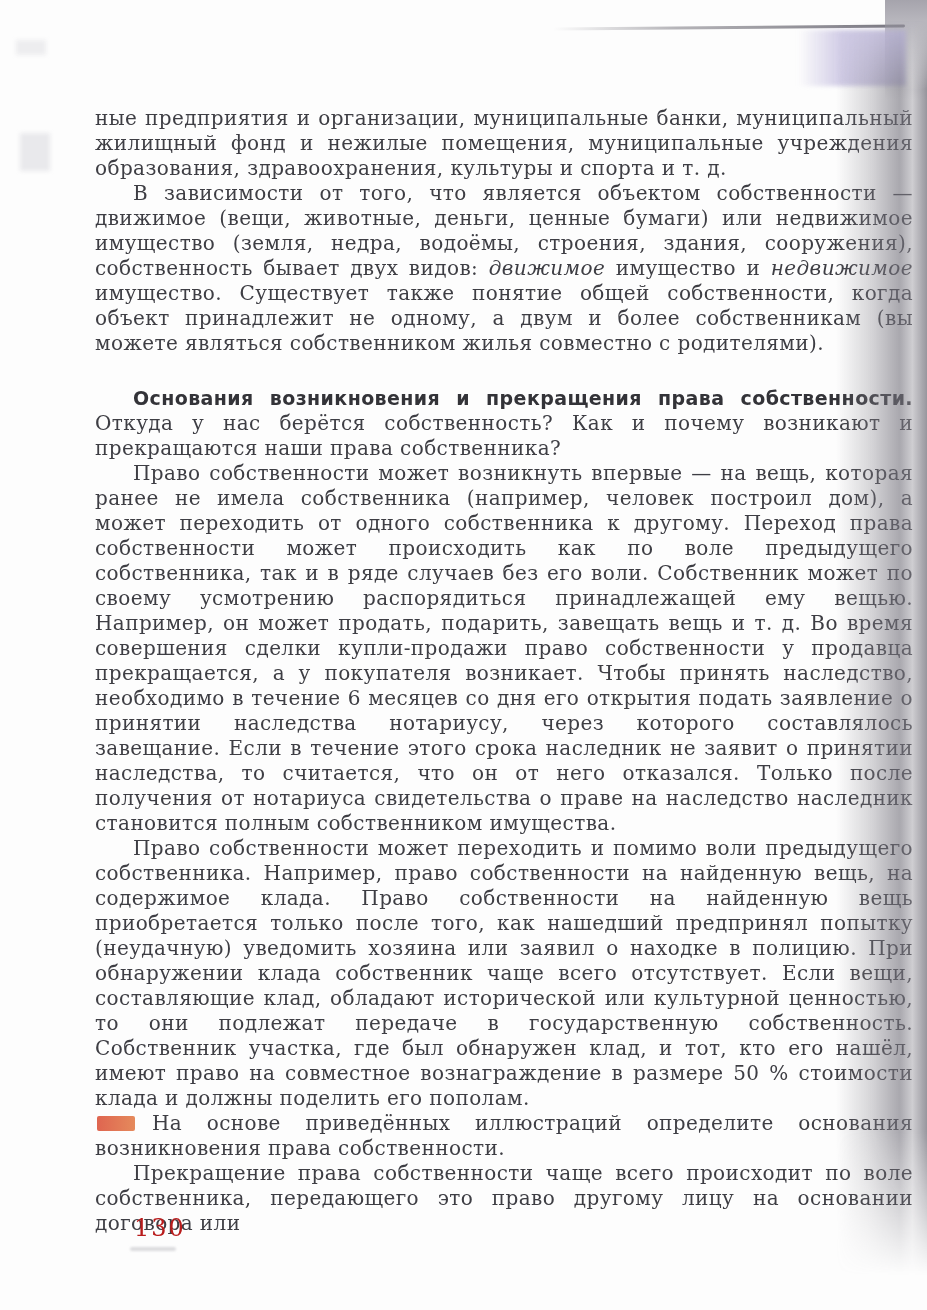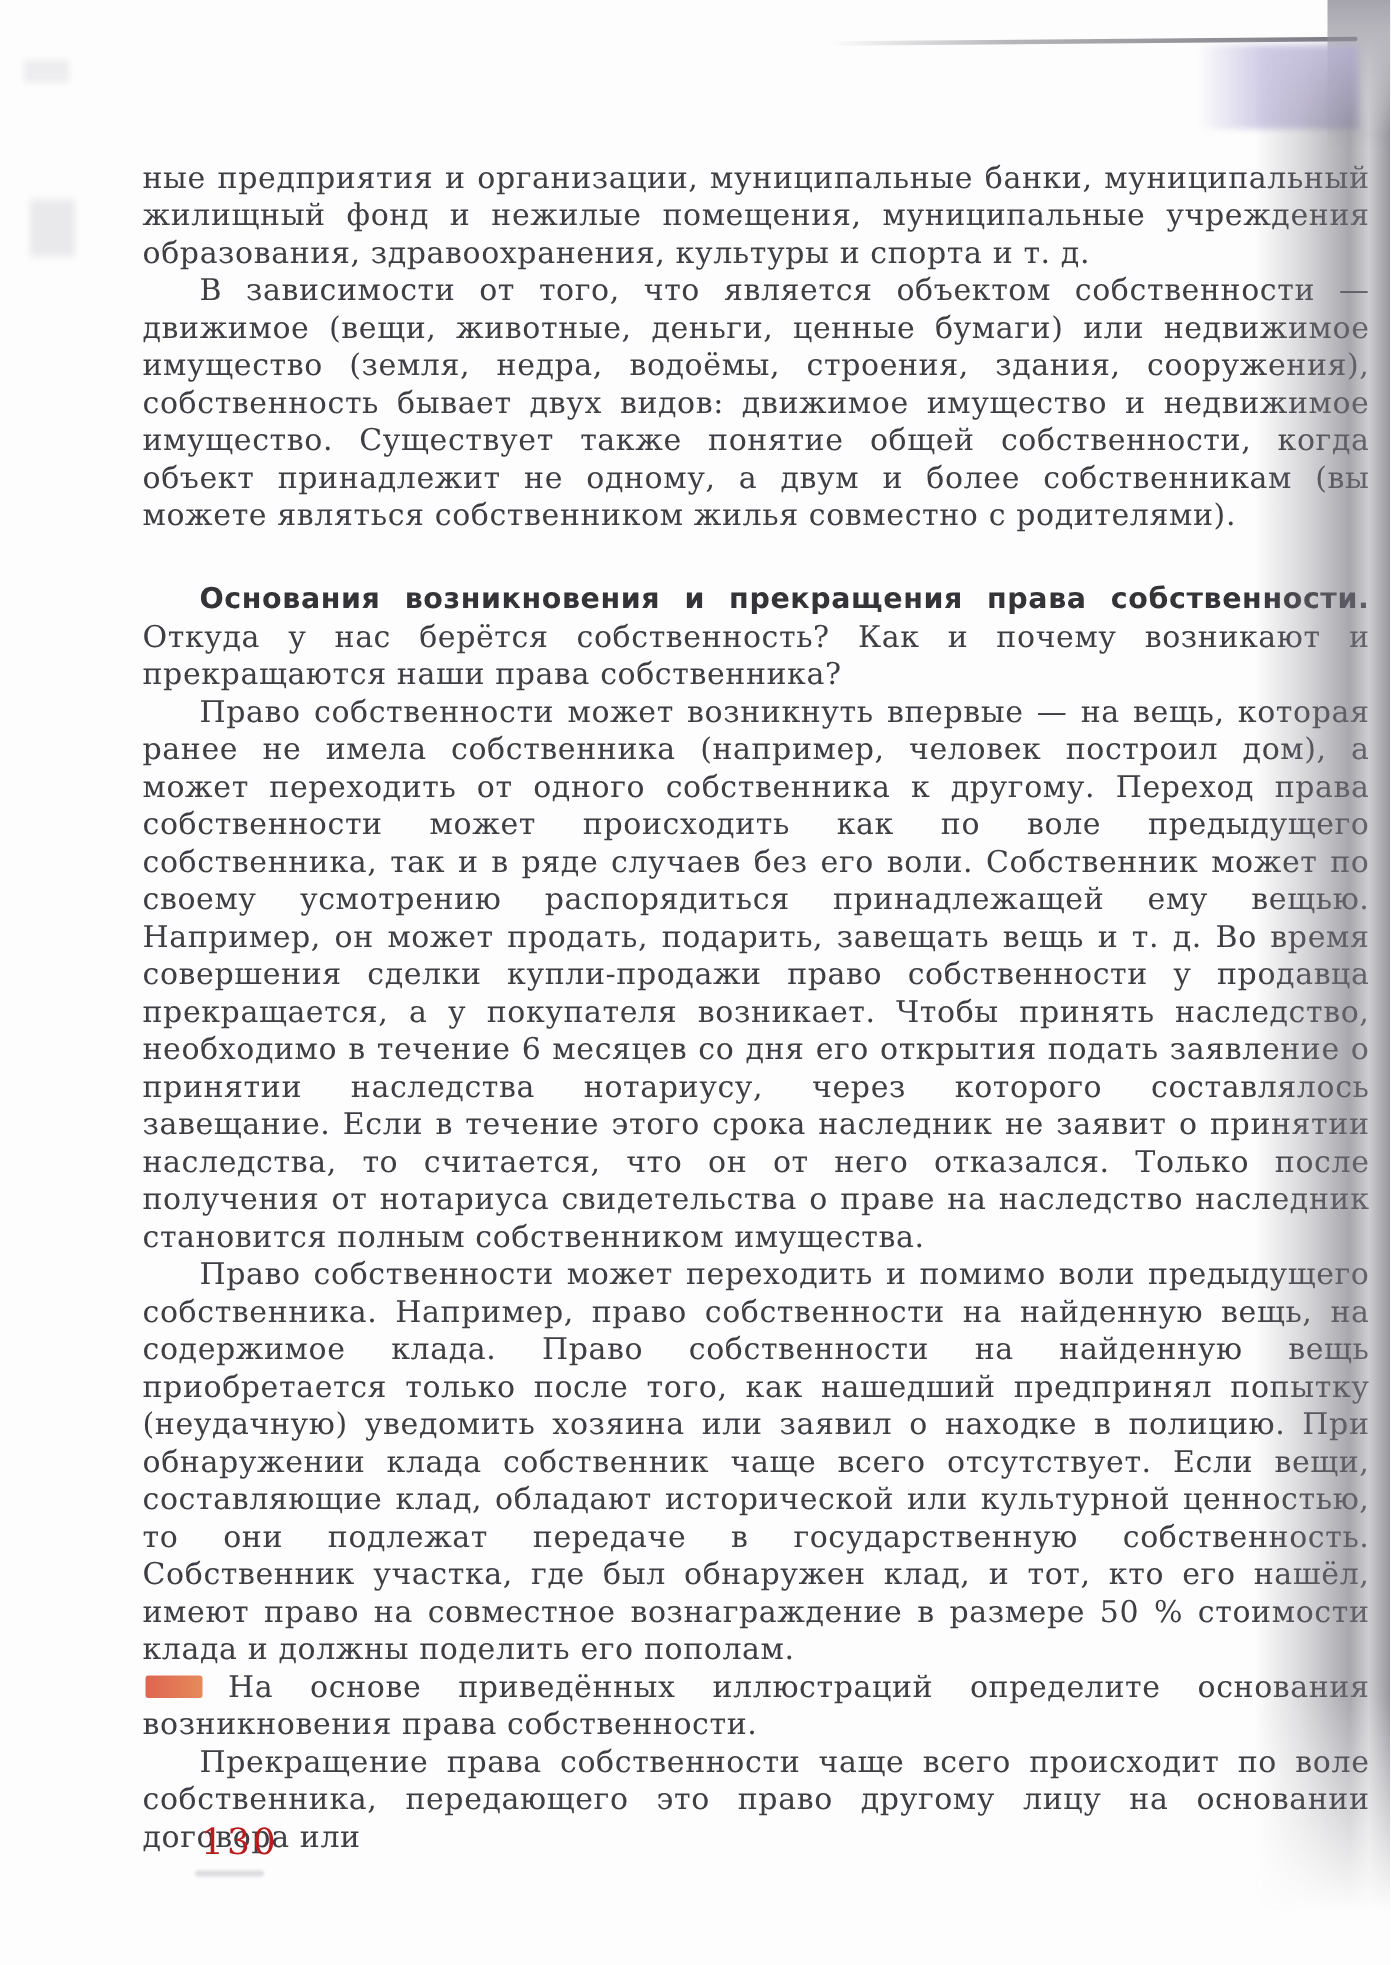--- a/index.html
+++ b/index.html
@@ -31,21 +31,21 @@
   .para.first { text-indent: 0; }
   .para.gap { margin-top: 30px; }
   .para.task { text-indent: 2px; }
 
   .heading {
     font-family: "DejaVu Sans", sans-serif;
     font-weight: bold;
     font-size: 19px;
     color: #333338;
   }
-  .italic { }
+  .italic { font-style: italic; }
 
   .bullet {
     display: inline-block;
     width: 38px;
     height: 15px;
     margin-right: 17px;
     background: linear-gradient(to right, #df6550, #e58a5c);
     border-radius: 2px;
     vertical-align: -1px;
   }

